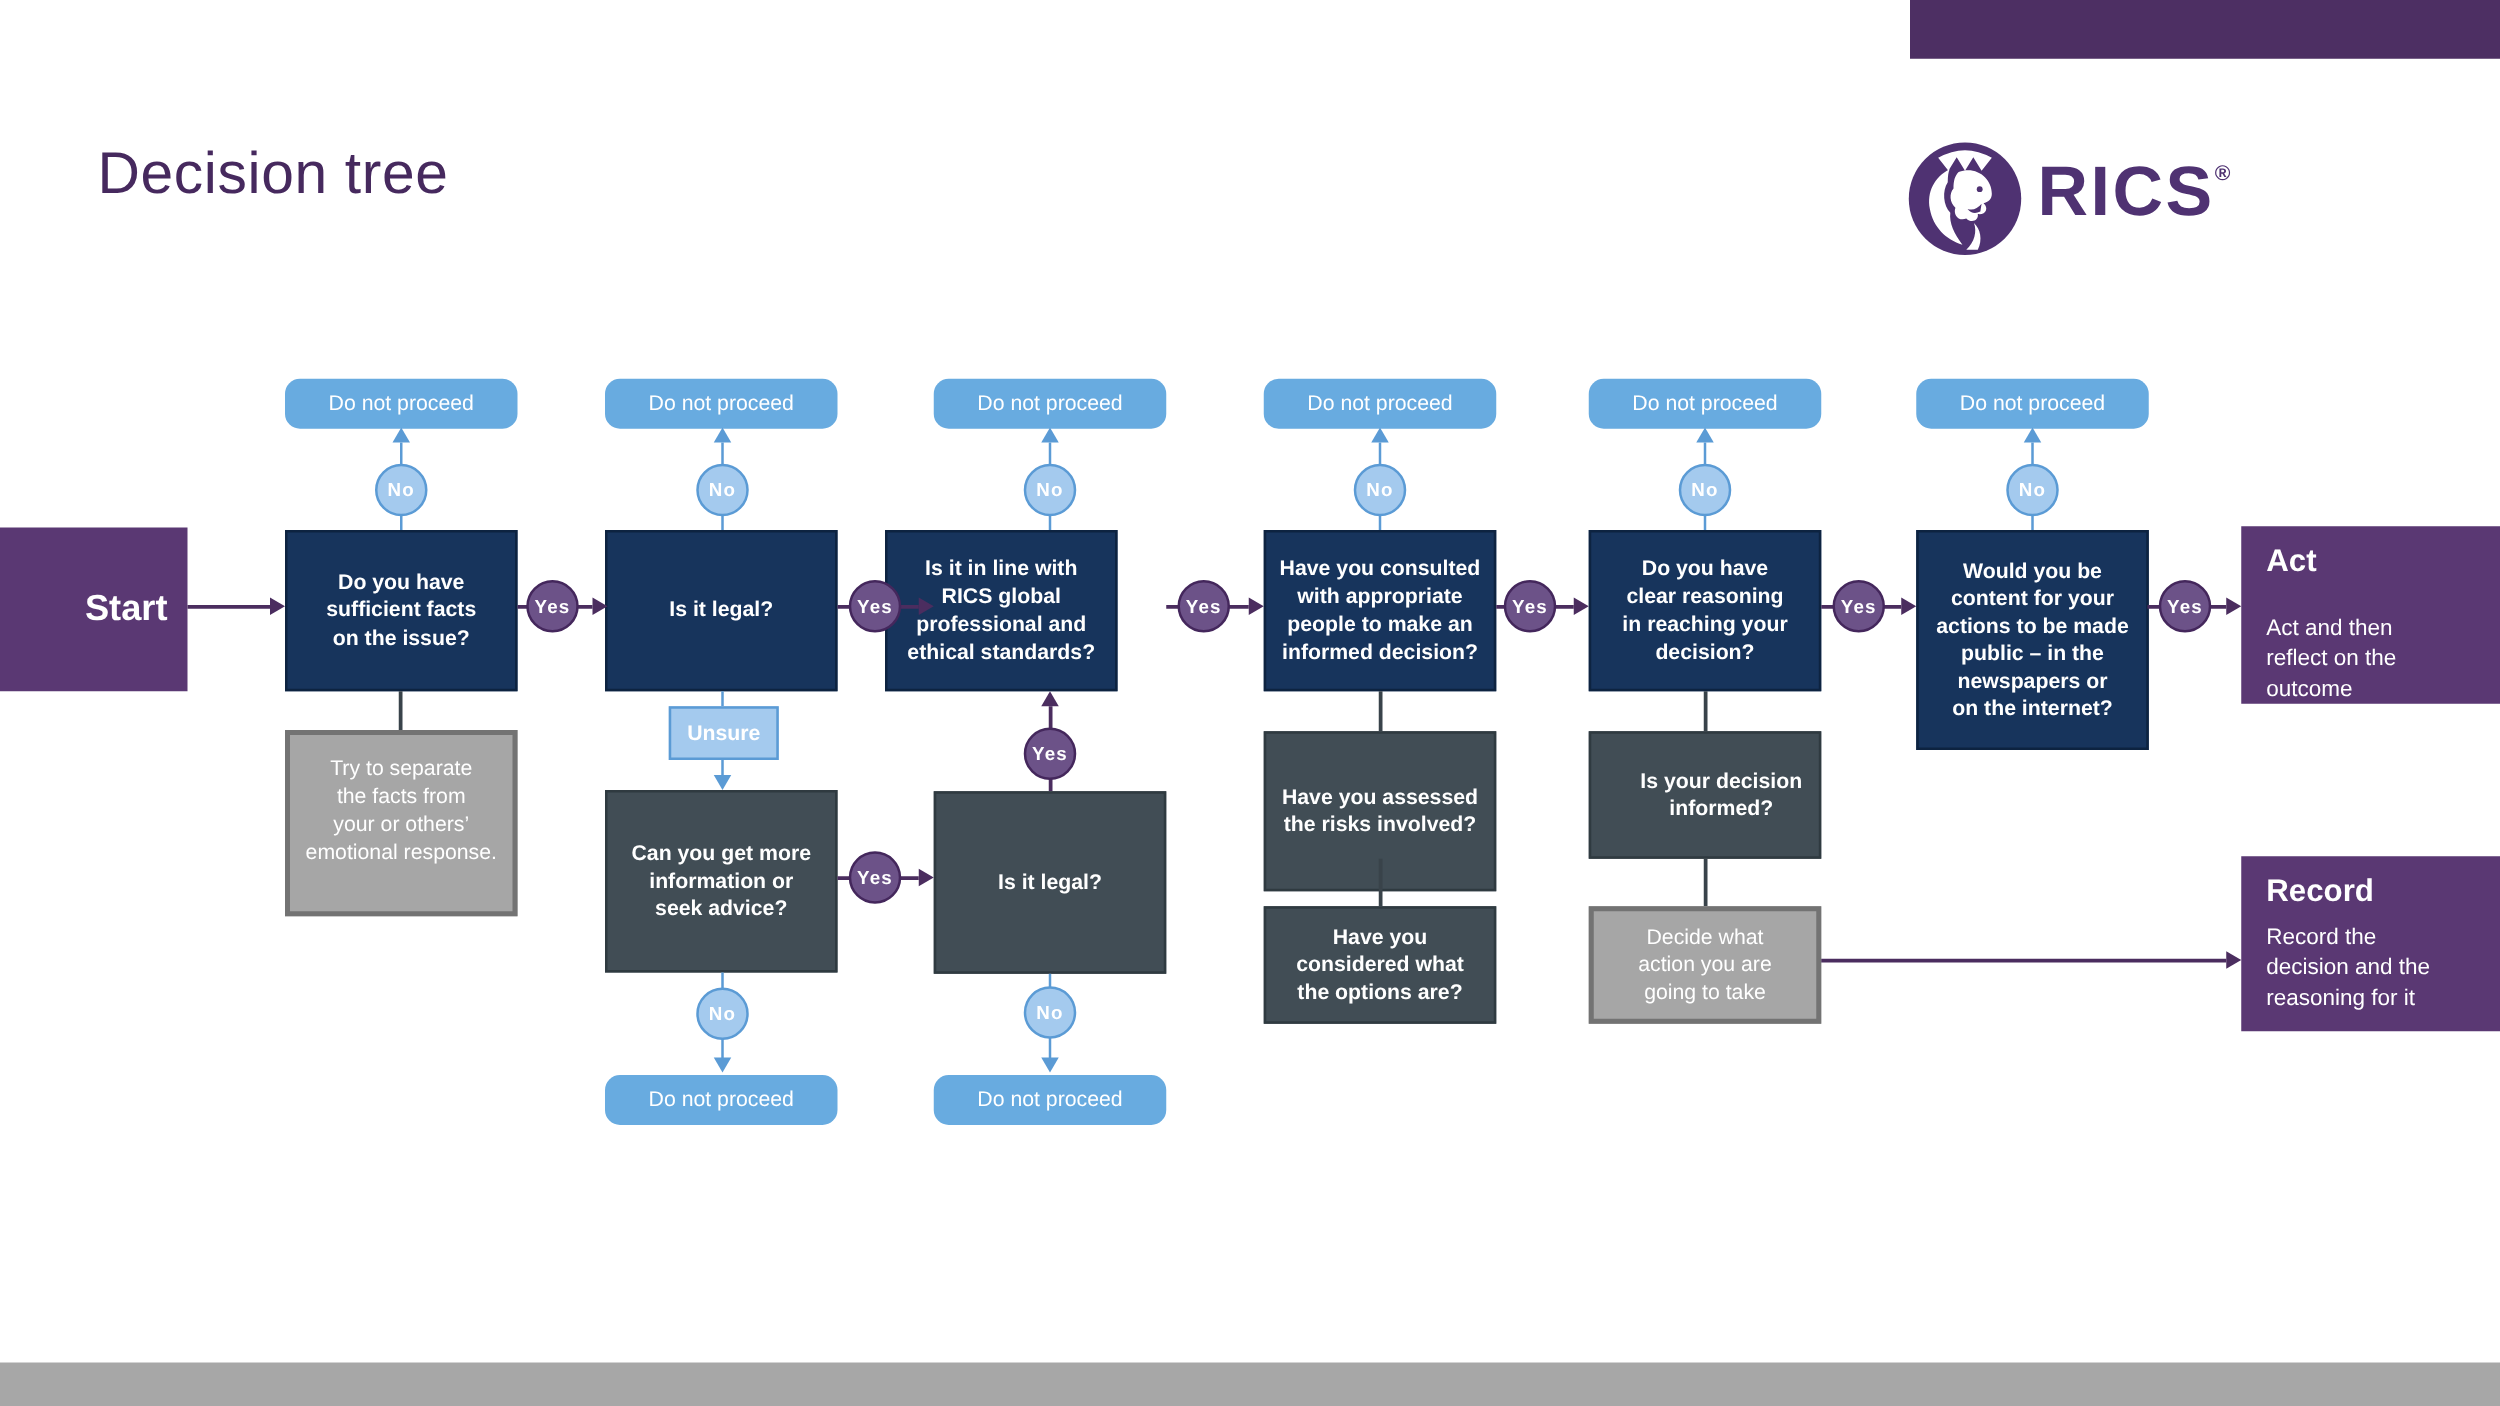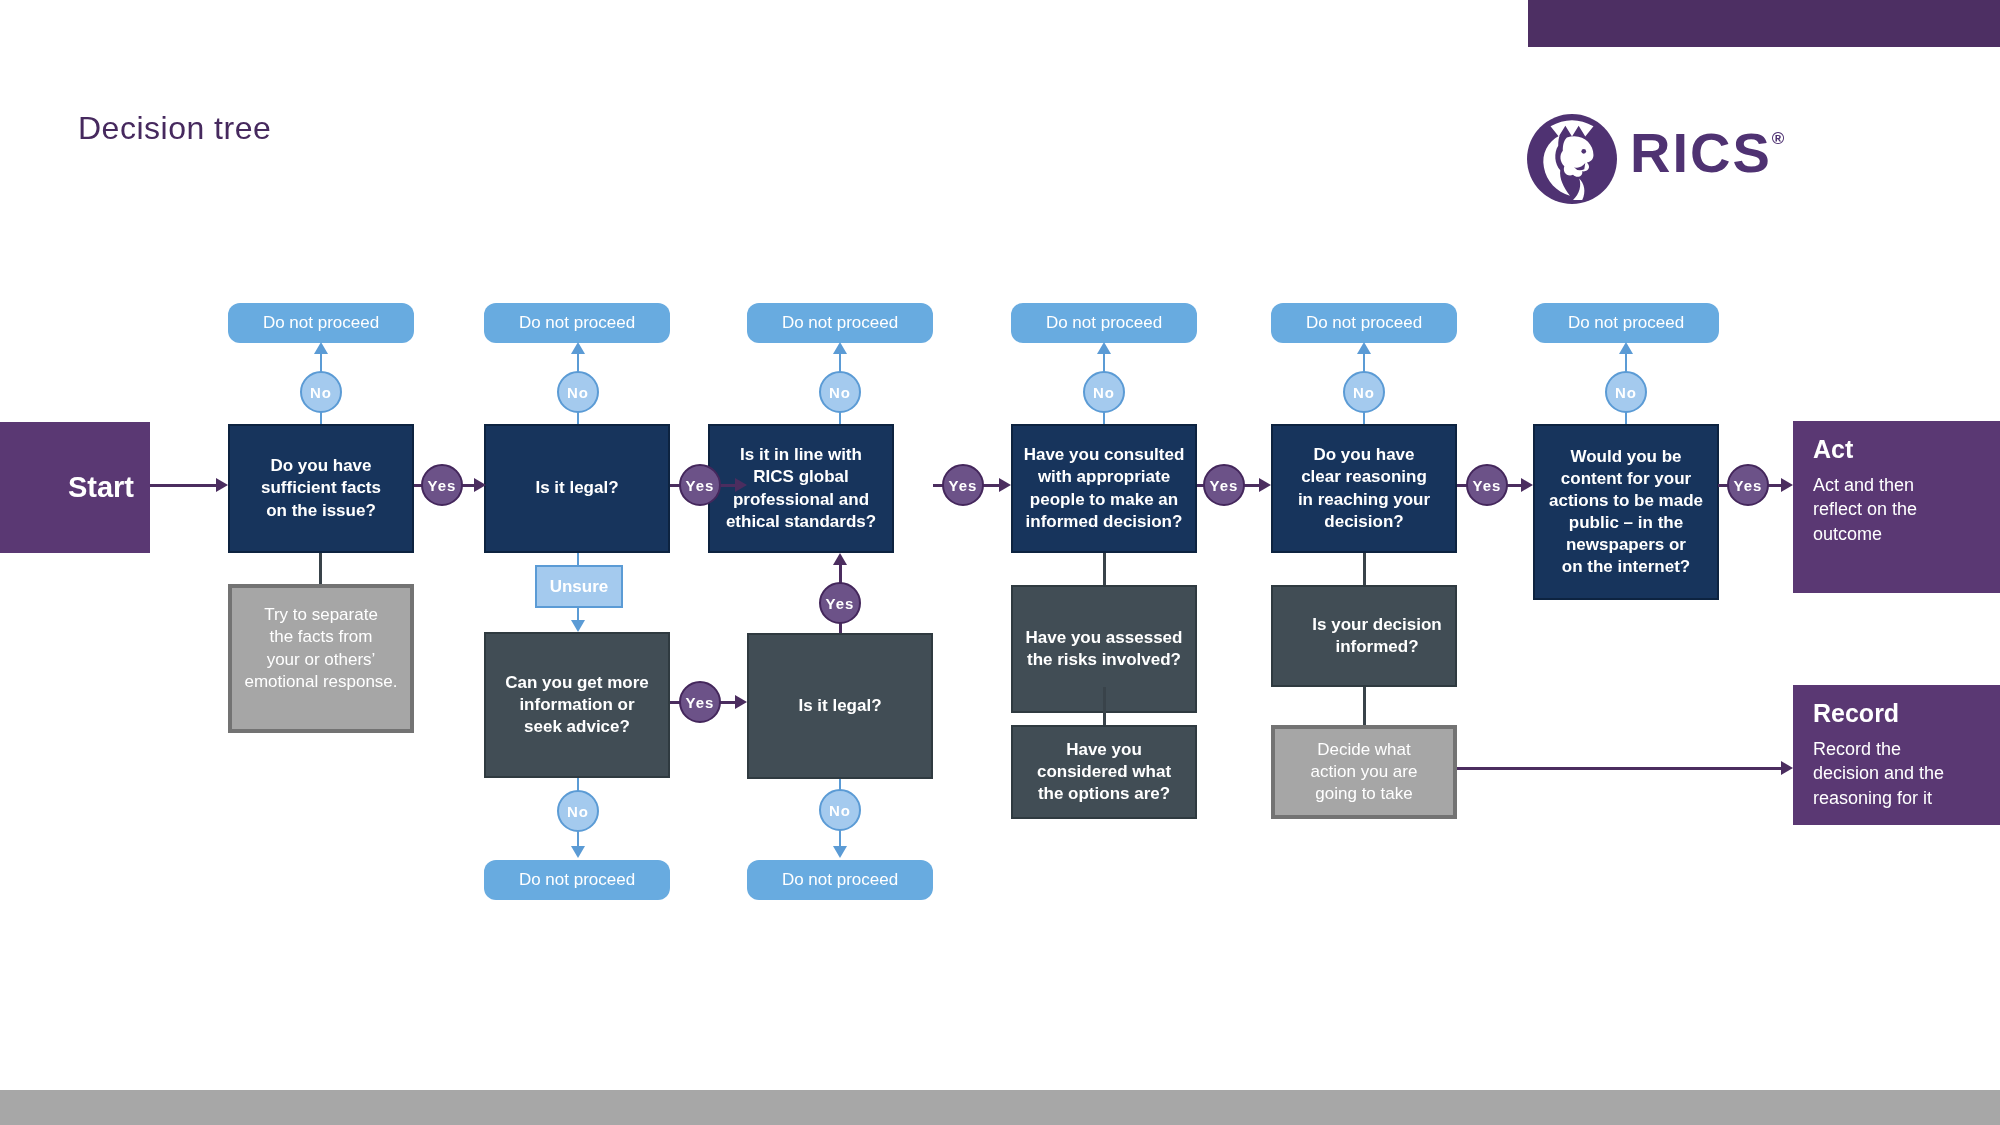--- a/index.html
+++ b/index.html
@@ -4,21 +4,21 @@
 <style>
   * { margin:0; padding:0; box-sizing:border-box; }
   body { background:#fff; font-family:"Liberation Sans", sans-serif; }
   #canvas { position:relative; width:2000px; height:1125px; background:#fff; overflow:hidden; }
   .abs { position:absolute; }
   .pre { white-space:pre-line; }
 
   .bar-top { left:1528px; top:0; width:472px; height:47px; background:#4D2F63; }
   .bar-bottom { left:0; top:1090px; width:2000px; height:35px; background:#A7A7A7; }
 
-  .page-title { left:78px; top:110px; font-size:32px; color:#46295E; letter-spacing:0.5px; }
+  .page-title { left:78px; top:110px; font-size:47px; color:#46295E; letter-spacing:0.5px; }
 
   .logo-wordmark { left:1630px; top:120px; font-size:56px; font-weight:bold; color:#4F3272; letter-spacing:2px; }
   .logo-wordmark sup { font-size:17px; vertical-align:28px; letter-spacing:0; }
 
   .box { display:flex; align-items:center; justify-content:center; text-align:center;
          color:#fff; font-size:17px; line-height:1.3; }
   .navy  { background:#17345C; border:2px solid #0D2340; font-weight:bold; }
   .slate { background:#414D55; border:2px solid #2F3A40; font-weight:bold; }
   .grayb { background:#A6A6A6; border:4px solid #737373; }
   .blueb { background:#68ABE0;border-radius:12px; }
@@ -185,21 +185,21 @@
   <div class="abs box slate pre" style="left:1271px;top:585px;width:186px;height:102px;padding-left:26px;">Is your decision
 informed?</div>
   <div class="abs vline-dark" style="left:1363px;top:687px;height:38px;"></div>
   <div class="abs box grayb pre" style="left:1271px;top:725px;width:186px;height:94px;">Decide what
 action you are
 going to take</div>
 
   <div class="abs hline-purple" style="left:1457px;top:767px;width:324px;"></div>
   <div class="abs ah-right-purple" style="left:1781px;top:761px;"></div>
 
-  <div class="abs purpleb outcome" style="left:1793px;top:421px;width:207px;height:172px;">
+  <div class="abs purpleb outcome" style="left:1793px;top:421px;width:207px;height:142px;justify-content:space-between;">
     <div class="h">Act</div>
     <div class="b pre">Act and then
 reflect on the
 outcome</div>
   </div>
   <div class="abs purpleb outcome" style="left:1793px;top:685px;width:207px;height:140px;">
     <div class="h">Record</div>
     <div class="b pre">Record the
 decision and the
 reasoning for it</div>

